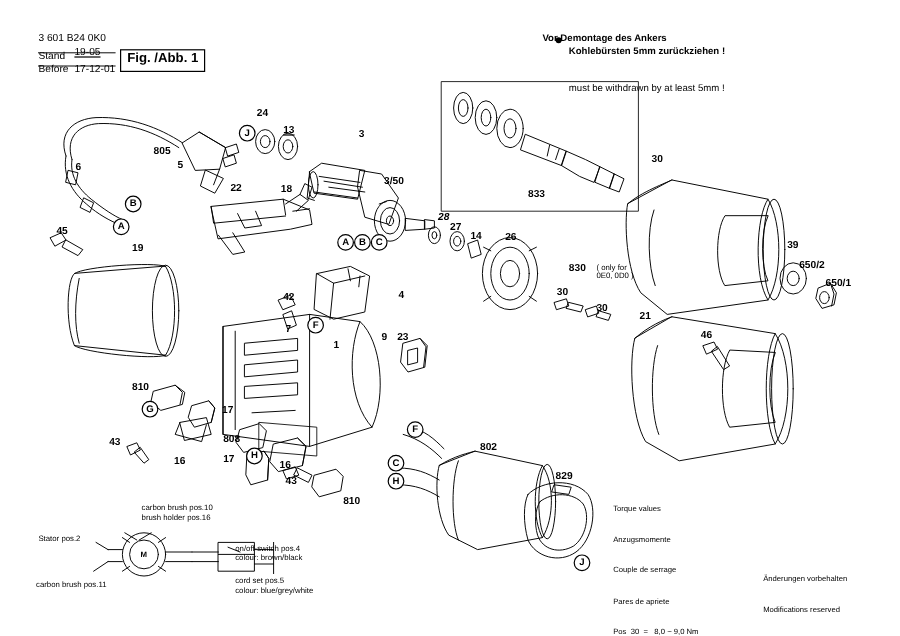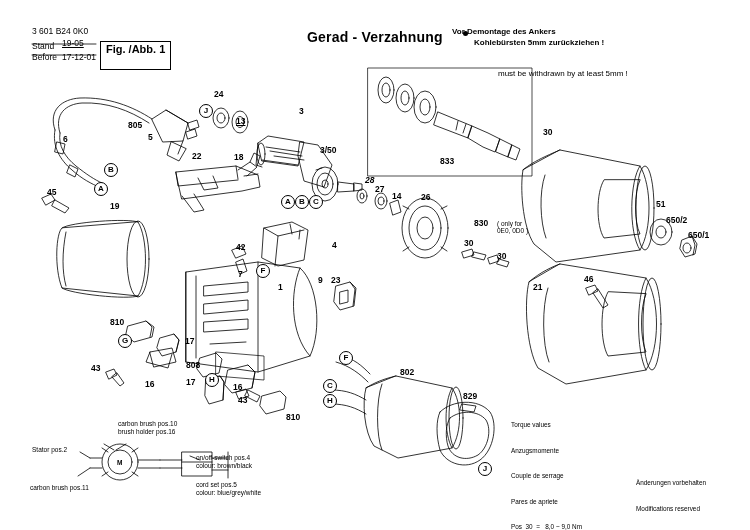--- a/index.html
+++ b/index.html
@@ -13,21 +13,21 @@
   }
   #sheet{position:absolute;left:0;top:0;width:750px;height:530px;}
   .abs{position:absolute;}
   .lbl-b{font-size:8.5px;font-weight:bold;line-height:1.05;white-space:pre;}
   .tiny{font-size:6.5px;line-height:1.1;white-space:pre;}
   .tiny-b{font-size:6.5px;font-weight:bold;line-height:1.1;white-space:pre;}
   .hdr-title{font-size:14px;font-weight:bold;letter-spacing:.2px;white-space:pre;}
   .hdr-note{font-size:8px;line-height:1.25;white-space:pre;}
   .hdr-note-b{font-size:8px;font-weight:bold;line-height:1.25;white-space:pre;}
   .fig-box{
-    border:1.3px solid #000;padding:1px 5px 14px 5px;
+    border:1.3px solid #000;padding:1px 5px 4px 5px;
     font-size:11px;font-weight:bold;background:#fff;white-space:pre;
   }
   .idcode{font-size:8.5px;white-space:pre;}
   .balloon{
     width:12px;height:12px;border:1.2px solid #000;border-radius:50%;
     background:#fff;font-size:8px;font-weight:bold;
     display:flex;align-items:center;justify-content:center;line-height:1;
   }
   .bullet{width:5px;height:5px;border-radius:50%;background:#000;}
   .torque{font-size:6.4px;line-height:1.33;white-space:pre;}
@@ -231,59 +231,58 @@
     </g>
   </svg>
 
   <div class="abs idcode" style="left:32px;top:26px;">3 601 B24 0K0</div>
   <div class="abs idcode" style="left:32px;top:41px;">Stand</div>
   <div class="abs idcode underline" style="left:62px;top:38px;">19-05</div>
   <div class="abs idcode" style="left:32px;top:52px;">Before</div>
   <div class="abs idcode" style="left:62px;top:52px;">17-12-01</div>
   <div class="abs fig-box" style="left:100px;top:41px;">Fig. /Abb. 1</div>
 
-  <div class="abs hdr-title" style="left:307px;top:29px;">Gerad - Verzahnung</div>
 
   <div class="abs bullet" style="left:463px;top:31px;"></div>
   <div class="abs hdr-note-b" style="left:452px;top:27px;">Vor Demontage des Ankers</div>
   <div class="abs hdr-note-b" style="left:474px;top:38px;">Kohlebürsten 5mm zurückziehen !</div>
-  <div class="abs hdr-note" style="left:474px;top:69px;margin-left:24px;">must be withdrawn by at least 5mm !</div>
+  <div class="abs hdr-note" style="left:474px;top:69px;">must be withdrawn by at least 5mm !</div>
 
   <div class="abs lbl-b" style="left:128px;top:121px;">805</div>
   <div class="abs lbl-b" style="left:148px;top:133px;">5</div>
   <div class="abs lbl-b" style="left:63px;top:135px;">6</div>
   <div class="abs lbl-b" style="left:47px;top:188px;">45</div>
   <div class="abs lbl-b" style="left:110px;top:202px;">19</div>
   <div class="abs lbl-b" style="left:214px;top:90px;">24</div>
-  <div class="abs lbl-b" style="left:236px;top:117px;text-decoration:underline;">13</div>
+  <div class="abs lbl-b" style="left:236px;top:104px;text-decoration:underline;">13</div>
   <div class="abs lbl-b" style="left:192px;top:152px;">22</div>
   <div class="abs lbl-b" style="left:234px;top:153px;">18</div>
   <div class="abs lbl-b" style="left:299px;top:107px;">3</div>
   <div class="abs lbl-b" style="left:320px;top:146px;">3/50</div>
   <div class="abs lbl-b" style="left:332px;top:241px;">4</div>
   <div class="abs lbl-b" style="left:236px;top:243px;">42</div>
   <div class="abs lbl-b" style="left:238px;top:270px;">7</div>
   <div class="abs lbl-b" style="left:278px;top:283px;">1</div>
   <div class="abs lbl-b" style="left:318px;top:276px;">9</div>
   <div class="abs lbl-b" style="left:331px;top:276px;">23</div>
   <div class="abs lbl-b" style="left:365px;top:176px;font-style:italic;">28</div>
   <div class="abs lbl-b" style="left:375px;top:185px;">27</div>
   <div class="abs lbl-b" style="left:392px;top:192px;">14</div>
   <div class="abs lbl-b" style="left:421px;top:193px;">26</div>
   <div class="abs lbl-b" style="left:440px;top:157px;">833</div>
   <div class="abs lbl-b" style="left:543px;top:128px;">30</div>
-  <div class="abs lbl-b" style="left:656px;top:200px;">51</div>
+  <div class="abs lbl-b" style="left:656px;top:200px;">39</div>
   <div class="abs lbl-b" style="left:666px;top:216px;">650/2</div>
   <div class="abs lbl-b" style="left:688px;top:231px;">650/1</div>
   <div class="abs lbl-b" style="left:474px;top:219px;">830</div>
   <div class="abs tiny" style="left:497px;top:220px;">( only for
 0E0, 0D0 )</div>
   <div class="abs lbl-b" style="left:464px;top:239px;">30</div>
   <div class="abs lbl-b" style="left:497px;top:252px;">30</div>
-  <div class="abs lbl-b" style="left:533px;top:259px;margin-top:24px;">21</div>
+  <div class="abs lbl-b" style="left:533px;top:259px;">21</div>
   <div class="abs lbl-b" style="left:584px;top:275px;">46</div>
   <div class="abs lbl-b" style="left:110px;top:318px;">810</div>
   <div class="abs lbl-b" style="left:185px;top:337px;">17</div>
   <div class="abs lbl-b" style="left:186px;top:361px;text-align:right;">808</div>
   <div class="abs lbl-b" style="left:91px;top:364px;">43</div>
   <div class="abs lbl-b" style="left:145px;top:380px;">16</div>
   <div class="abs lbl-b" style="left:186px;top:378px;">17</div>
   <div class="abs lbl-b" style="left:233px;top:383px;">16</div>
   <div class="abs lbl-b" style="left:238px;top:396px;">43</div>
   <div class="abs lbl-b" style="left:286px;top:413px;">810</div>

